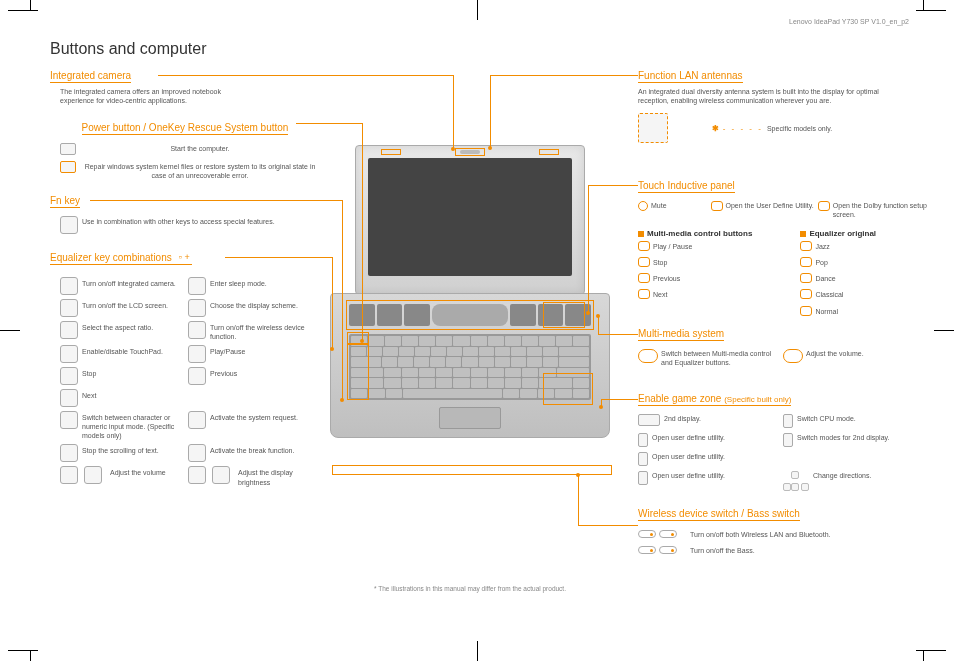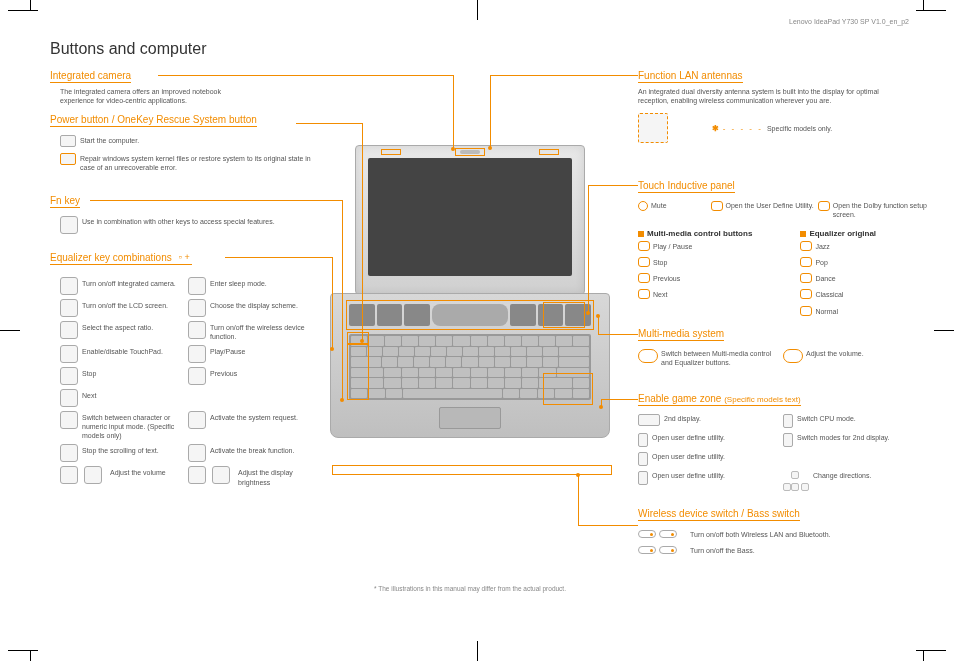--- a/index.html
+++ b/index.html
@@ -150,21 +150,21 @@
 <div class="crop center-mark-h" style="right:0; top:330px;"></div>
 
 <div class="doc-id">Lenovo IdeaPad Y730 SP V1.0_en_p2</div>
 <h1 class="page-title">Buttons and computer</h1>
 
 <div class="left-col" style="top:70px;">
   <div class="section-heading">Integrated camera</div>
   <div class="body-text" style="padding-left:10px; width:200px;">The integrated camera offers an improved notebook experience for video-centric applications.</div>
 </div>
 
-<div class="left-col" style="top:114px;">
+<div class="left-col" style="top:122px;text-align:center;">
   <div class="section-heading">Power button / OneKey Rescue System button</div>
   <div style="padding-left:10px; margin-top:4px;">
     <div class="item-row">
       <span class="icon-box"></span>
       <span class="body-text">Start the computer.</span>
     </div>
     <div class="item-row">
       <span class="icon-box" style="border-color:#f28c00;"></span>
       <span class="body-text">Repair windows system kernel files or restore system to its original state in case of an unrecoverable error.</span>
     </div>
@@ -510,21 +510,21 @@
     <div class="r-half">
         <span class="small-icon" style="width:20px;height:14px;border-radius:8px;"></span>
         <span class="body-text">Adjust the volume.</span>
       </div>
   </div>
 </div>
 
 <div class="right-col" style="top:393px;">
   <div class="section-heading">
     <span>Enable game zone</span>
-    <span class="sub">(Specific models text)</span>
+    <span class="sub">(Specific built only)</span>
   </div>
   <div class="r-grid" style="margin-top:4px;">
     <div class="r-half">
         <span class="icon-box" style="width:22px;height:12px;"></span>
         <span class="body-text">2nd display.</span>
       </div>
     <div class="r-half">
         <span class="icon-box sq" style="width:10px;height:14px;"></span>
         <span class="body-text">Switch CPU mode.</span>
       </div>

